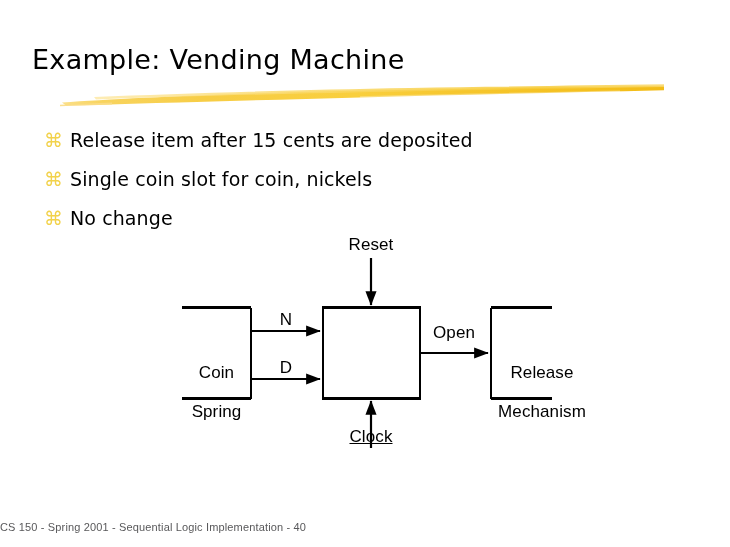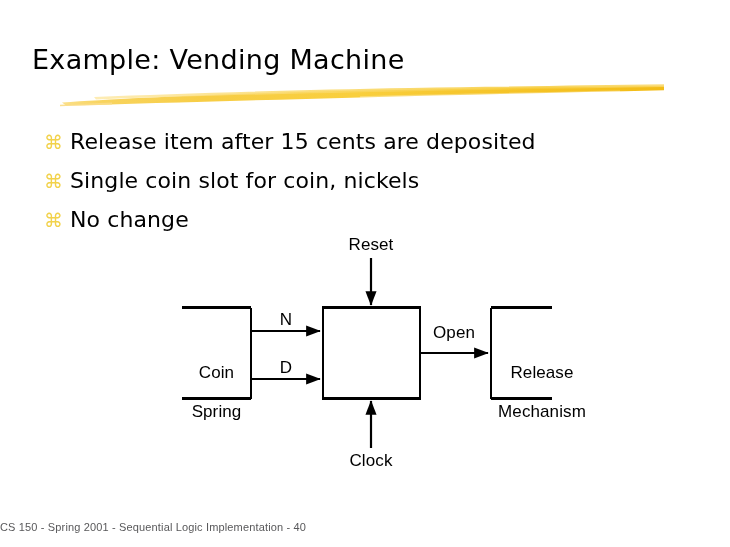--- a/index.html
+++ b/index.html
@@ -54,21 +54,21 @@
   .bullet-glyph {
     color: #f2d24b;
     font-size: 19px;
     font-family: "DejaVu Sans", sans-serif;
     line-height: 1;
     width: 26px;
     display: inline-block;
   }
   .bullet-text {
     font-family: "DejaVu Sans", sans-serif;
-    font-size: 22px;
+    font-size: 19px;
     line-height: 1;
     color: #000000;
     letter-spacing: 0.1px;
   }
 
   
   #diagram {
     position: absolute;
     left: 0;
     top: 0;
@@ -200,17 +200,17 @@
   </div>
 
   <div class="diag-label" style="left:341px; top:238px; width:60px;">Reset</div>
 
   <div class="diag-label" style="left:266px; top:313px; width:40px;">N</div>
 
   <div class="diag-label" style="left:266px; top:361px; width:40px;">D</div>
 
   <div class="diag-label" style="left:426px; top:326px; width:56px;">Open</div>
 
-  <div class="diag-label" style="left:341px; top:454px; width:60px;">Clock</div>
+  <div class="diag-label" style="left:341px; top:430px; width:60px;text-decoration:underline;">Clock</div>
 
   <div id="footer">CS 150 - Spring  2001 - Sequential Logic Implementation - 40</div>
 
 </div>
 
 </body></html>

